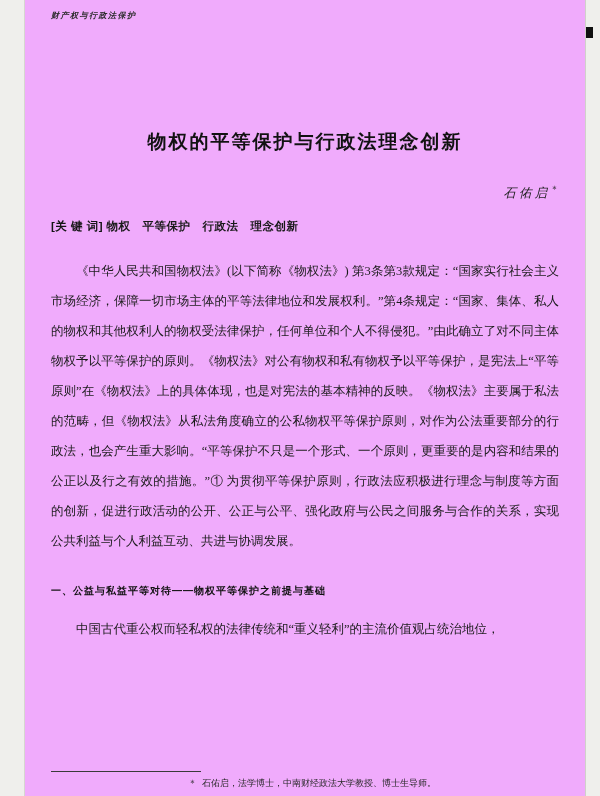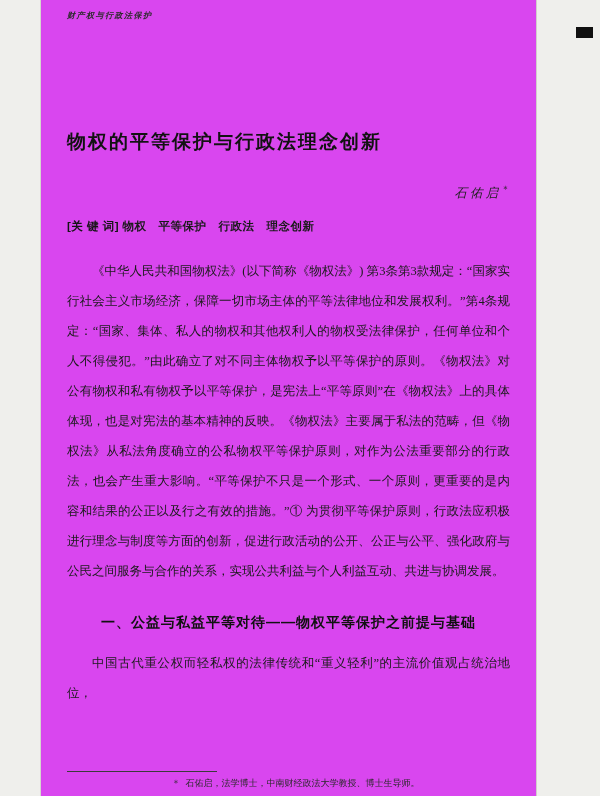--- a/index.html
+++ b/index.html
@@ -19,42 +19,42 @@
   .scan-mark {
     position: absolute;
     right: 7px;
     top: 27px;
     width: 17px;
     height: 11px;
     background: #101010;
   }
   .sheet {
     position: absolute;
-    left: 40px;
+    left: 24px;
     top: 0;
-    width: 497px;
+    width: 562px;
     height: 100%;
     box-sizing: border-box;
-    background: #d946ef;
+    background: #f0abfc;
     border-left: 1px solid #d6d6d0;
     border-right: 1px solid #d0d0ca;
     padding: 10px 26px 0 26px;
     color: #1d1d1d;
   }
   .running-header {
     font-family: "Liberation Sans", "DejaVu Sans", sans-serif;
     font-size: 8px;
     font-weight: bold;
     font-style: italic;
     letter-spacing: 1.5px;
     color: #2b2b2b;
   }
   .title {
     margin: 108px 0 0 0;
-    text-align: left;
+    text-align: center;
     font-family: "Liberation Sans", "DejaVu Sans", sans-serif;
     font-size: 19px;
     font-weight: bold;
     letter-spacing: 2px;
     color: #121212;
   }
   .author {
     margin-top: 28px;
     text-align: right;
     font-size: 12.5px;
@@ -94,23 +94,23 @@
   .body-par {
     margin: 22px 0 0 0;
     font-size: 12.5px;
     line-height: 30px;
     text-align: justify;
     text-indent: 2em;
     color: #1b1b1b;
   }
   .section-heading {
     margin: 28px 0 0 0;
-    text-align: center;
+    text-align: left;
     font-family: "Liberation Sans", "DejaVu Sans", sans-serif;
-    font-size: 14px;
+    font-size: 10px;
     font-weight: bold;
     letter-spacing: 1px;
     color: #111;
   }
   .par-after {
     margin-top: 16px;
   }
   .footnotes {
     position: absolute;
     left: 26px;

